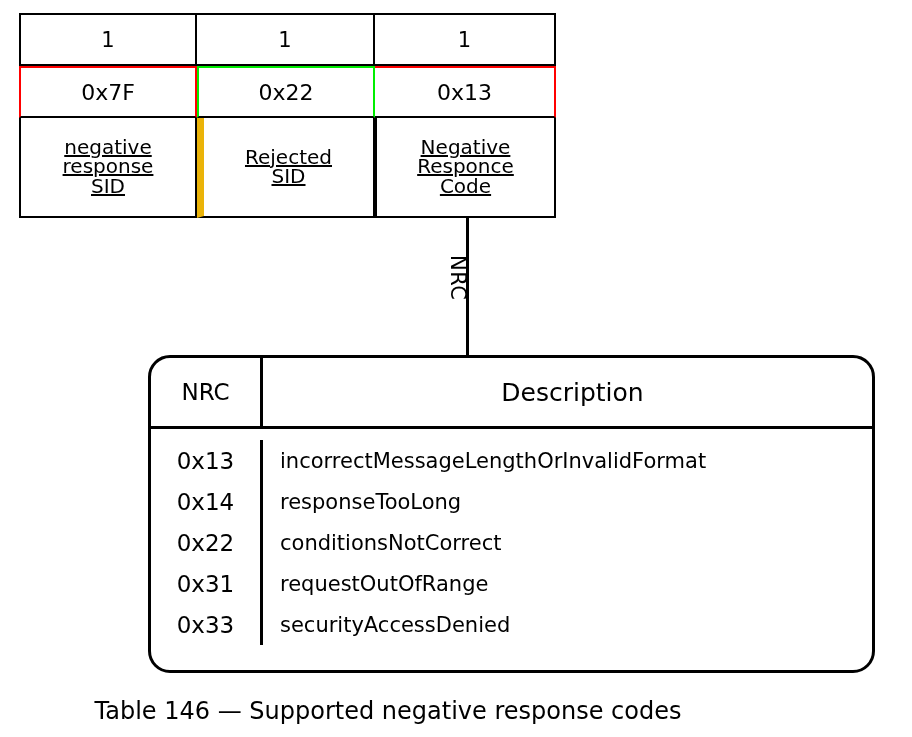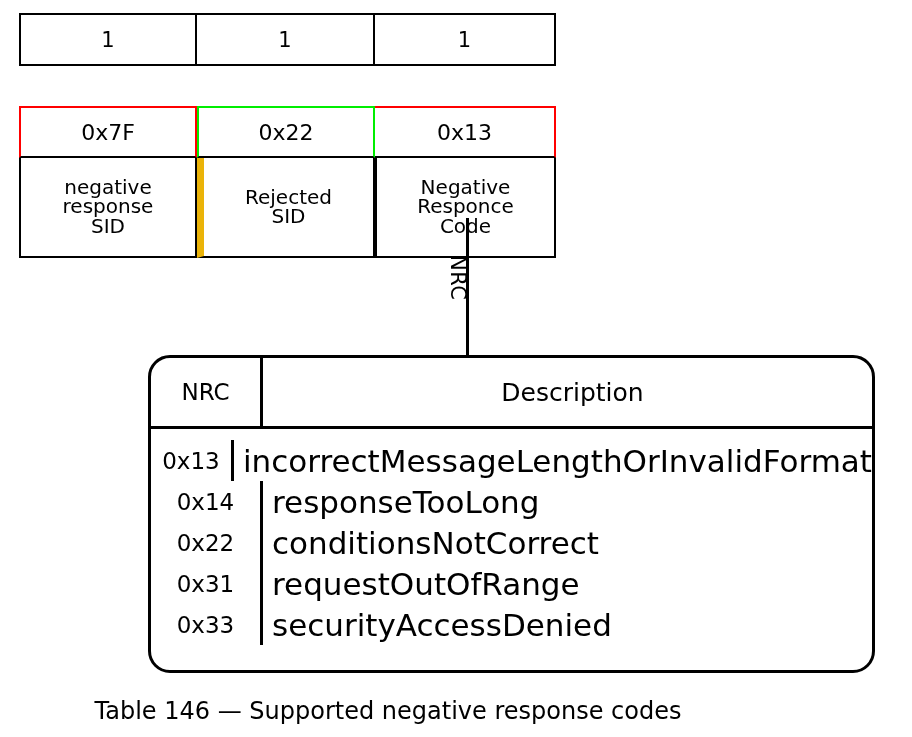--- a/index.html
+++ b/index.html
@@ -23,21 +23,21 @@
     top: 13px;
     width: 537px;
     height: 205px;
   }
   .frame-row {
     display: flex;
     width: 100%;
     box-sizing: border-box;
   }
   #frame-row-length { height: 53px; }
-  #frame-row-value  { height: 52px; margin-top: 40px; }
+  #frame-row-value  { height: 52px; }
   #frame-row-name   { height: 100px; }
 
   .frame-cell {
     box-sizing: border-box;
     display: flex;
     align-items: center;
     justify-content: center;
     text-align: center;
     background: #ffffff;
   }
@@ -72,20 +72,21 @@
   }
 
   
   #frame-row-name .frame-cell {
     border: 2px solid #000000;
     border-top: none;
     font-size: 20px;
     line-height: 0.96;
     padding: 16px 4px;
     flex-direction: column;
+    text-decoration: underline;
   }
   #frame-row-name .col-2,
   #frame-row-name .col-3 { border-left: none; }
   #frame-row-name .col-2 { border-left: 7px solid #eab308; }
   #frame-row-name .col-3 { border-left: 2px solid #000000; }
   .name-line { display: block; }
 
   
   #connector-line {
     position: absolute;
@@ -140,22 +141,22 @@
     align-items: center;
     justify-content: center;
     font-size: 23px;
     border-right: 3px solid #000000;
   }
   .nrc-col-desc {
     flex: 1;
     box-sizing: border-box;
     display: flex;
     align-items: center;
-    padding-left: 9px;
-    font-size: 31px;
+    padding-left: 17px;
+    font-size: 21px;
   }
   #nrc-header .nrc-col-code {
     font-size: 23px;
     border-right: 3px solid #000000;
   }
   #nrc-header .nrc-col-desc {
     justify-content: center;
     padding-left: 10px;
     font-size: 25px;
   }

